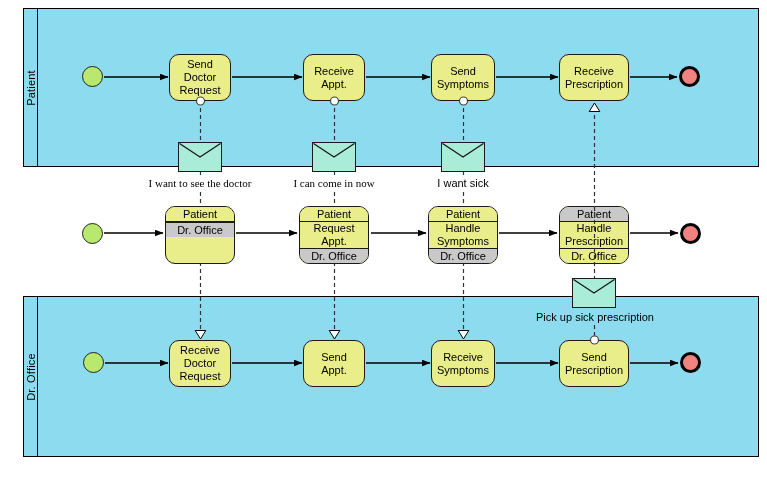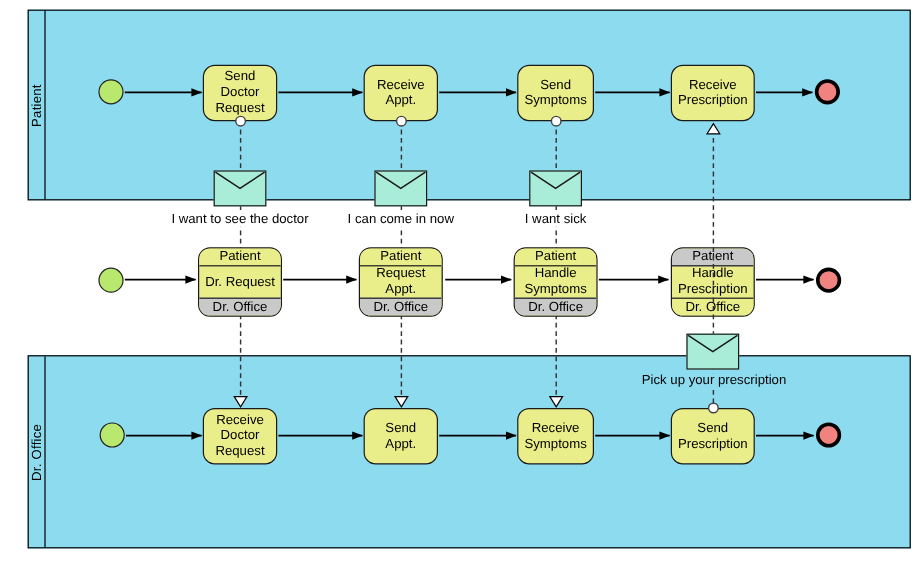--- a/index.html
+++ b/index.html
@@ -101,21 +101,20 @@
 Appt.</div>
   <div class="node task" style="left:431px;top:54px;width:64px;height:47px;">Send
 Symptoms</div>
   <div class="node task" style="left:559px;top:54px;width:70px;height:47px;">Receive
 Prescription</div>
   <div class="node event end" style="left:679px;top:66px;"></div>
 
   <div class="node event start" style="left:82px;top:223px;"></div>
   <div class="node choreo" style="left:165px;top:206px;width:70px;height:58px;">
     <div class="band top yellow">Patient</div>
-    <div class="mid">Dr. Request</div>
     <div class="band bottom gray">Dr. Office</div>
   </div>
   <div class="node choreo" style="left:299px;top:206px;width:70px;height:58px;">
     <div class="band top yellow">Patient</div>
     <div class="mid">Request
 Appt.</div>
     <div class="band bottom gray">Dr. Office</div>
   </div>
   <div class="node choreo" style="left:428px;top:206px;width:70px;height:58px;">
     <div class="band top yellow">Patient</div>
@@ -171,18 +170,18 @@
     <svg width="42" height="28">
         <path d="M0.5,0.5 L21,14 L41.5,0.5" fill="none" stroke="#1a1a1a" stroke-width="1.3"></path>
       </svg>
   </div>
   <div class="envelope" style="left:572px;top:278px;">
     <svg width="42" height="28">
         <path d="M0.5,0.5 L21,14 L41.5,0.5" fill="none" stroke="#1a1a1a" stroke-width="1.3"></path>
       </svg>
   </div>
 
-  <div class="msg-label on-white" style="left:200px;top:177px;">I want to see the doctor</div>
-  <div class="msg-label on-white" style="left:334px;top:177px;">I can come in now</div>
+  <div class="msg-label on-white" style="left:200px;top:177px;font-family:Liberation Serif, serif;">I want to see the doctor</div>
+  <div class="msg-label on-white" style="left:334px;top:177px;font-family:Liberation Serif, serif;">I can come in now</div>
   <div class="msg-label on-white" style="left:463px;top:177px;">I want sick</div>
-  <div class="msg-label on-pool" style="left:595px;top:311px;">Pick up your prescription</div>
+  <div class="msg-label on-pool" style="left:595px;top:311px;">Pick up sick prescription</div>
 
 </div>
 
 </body></html>

